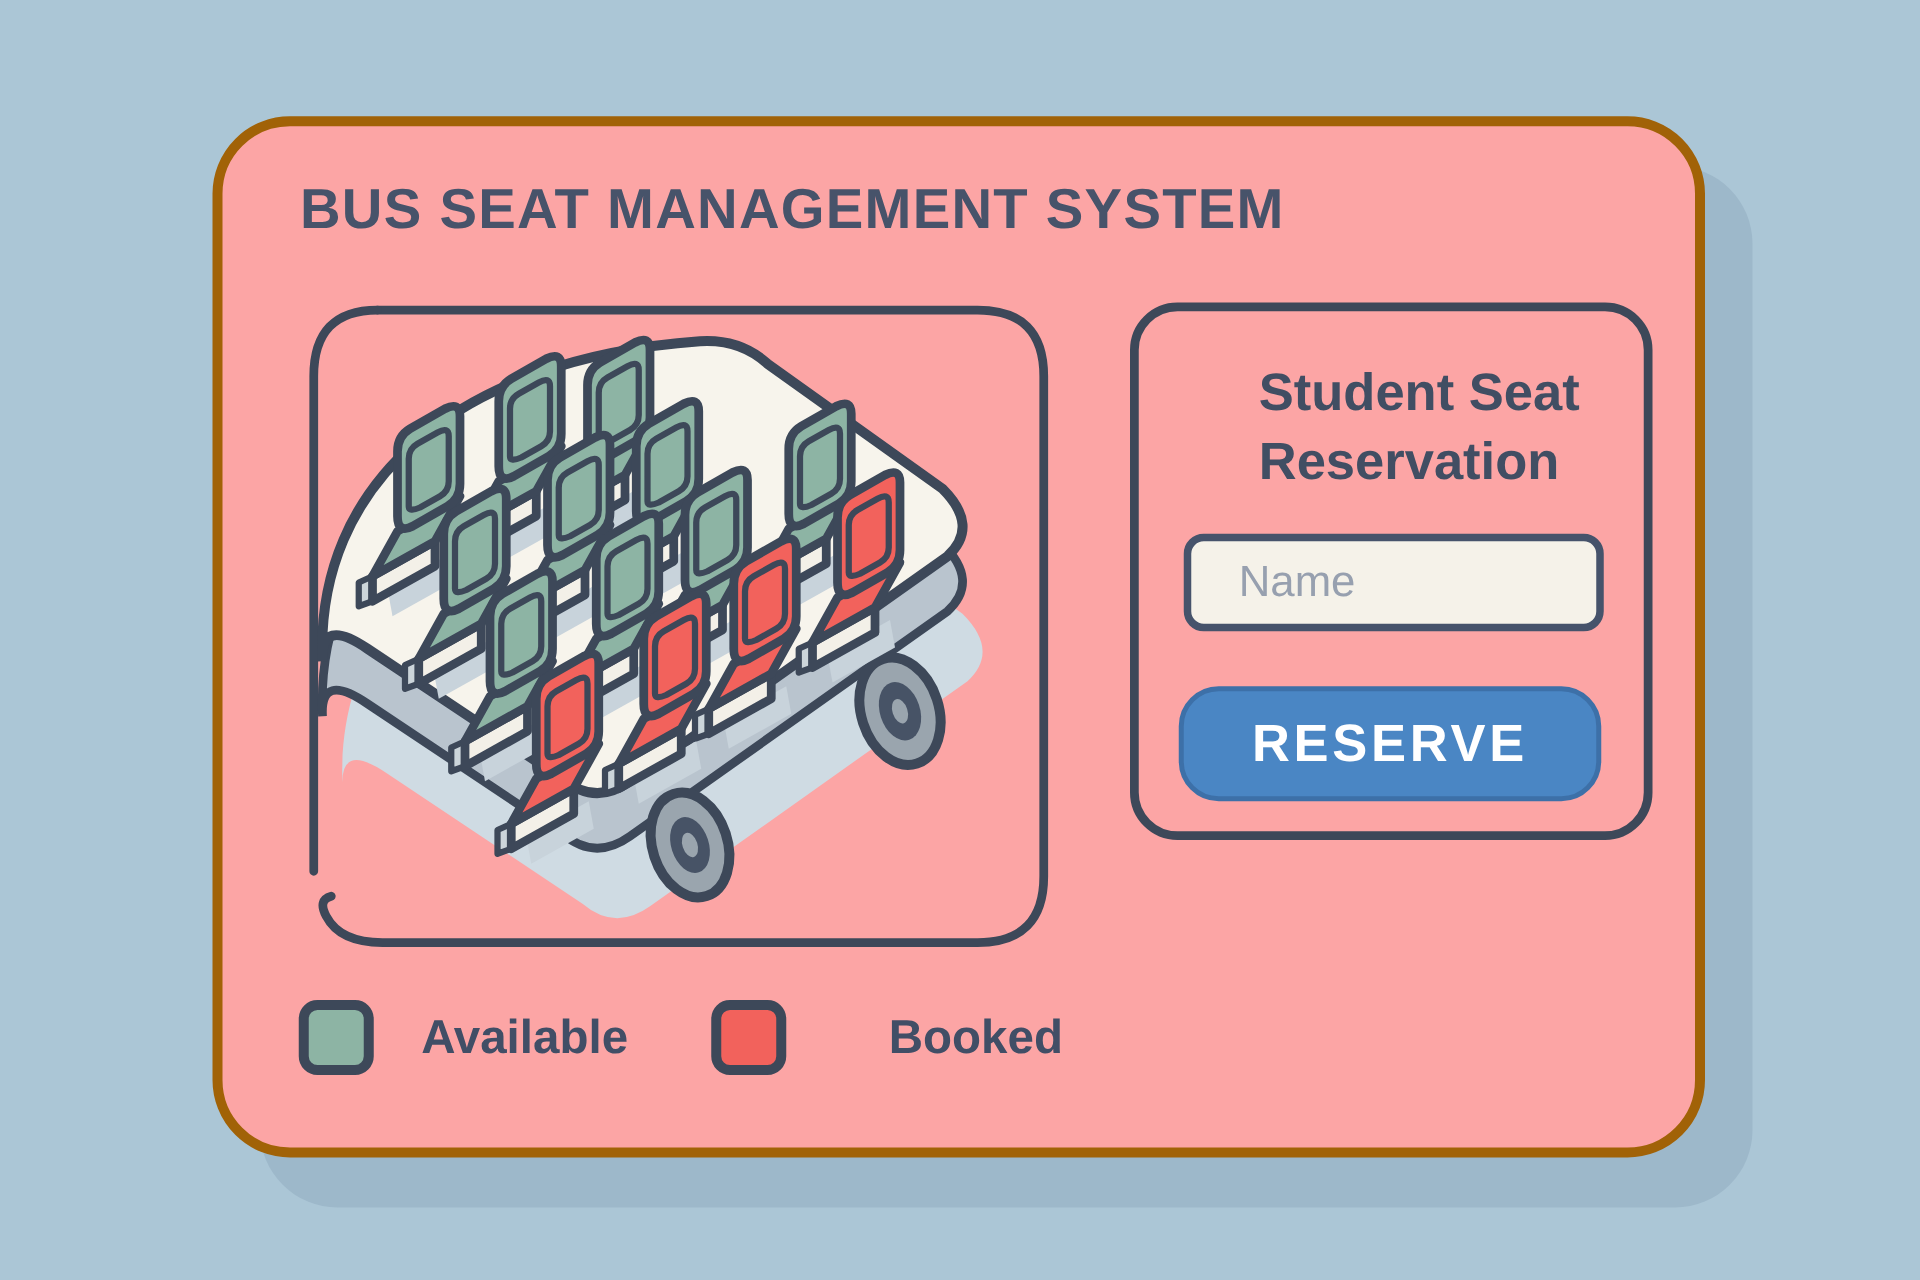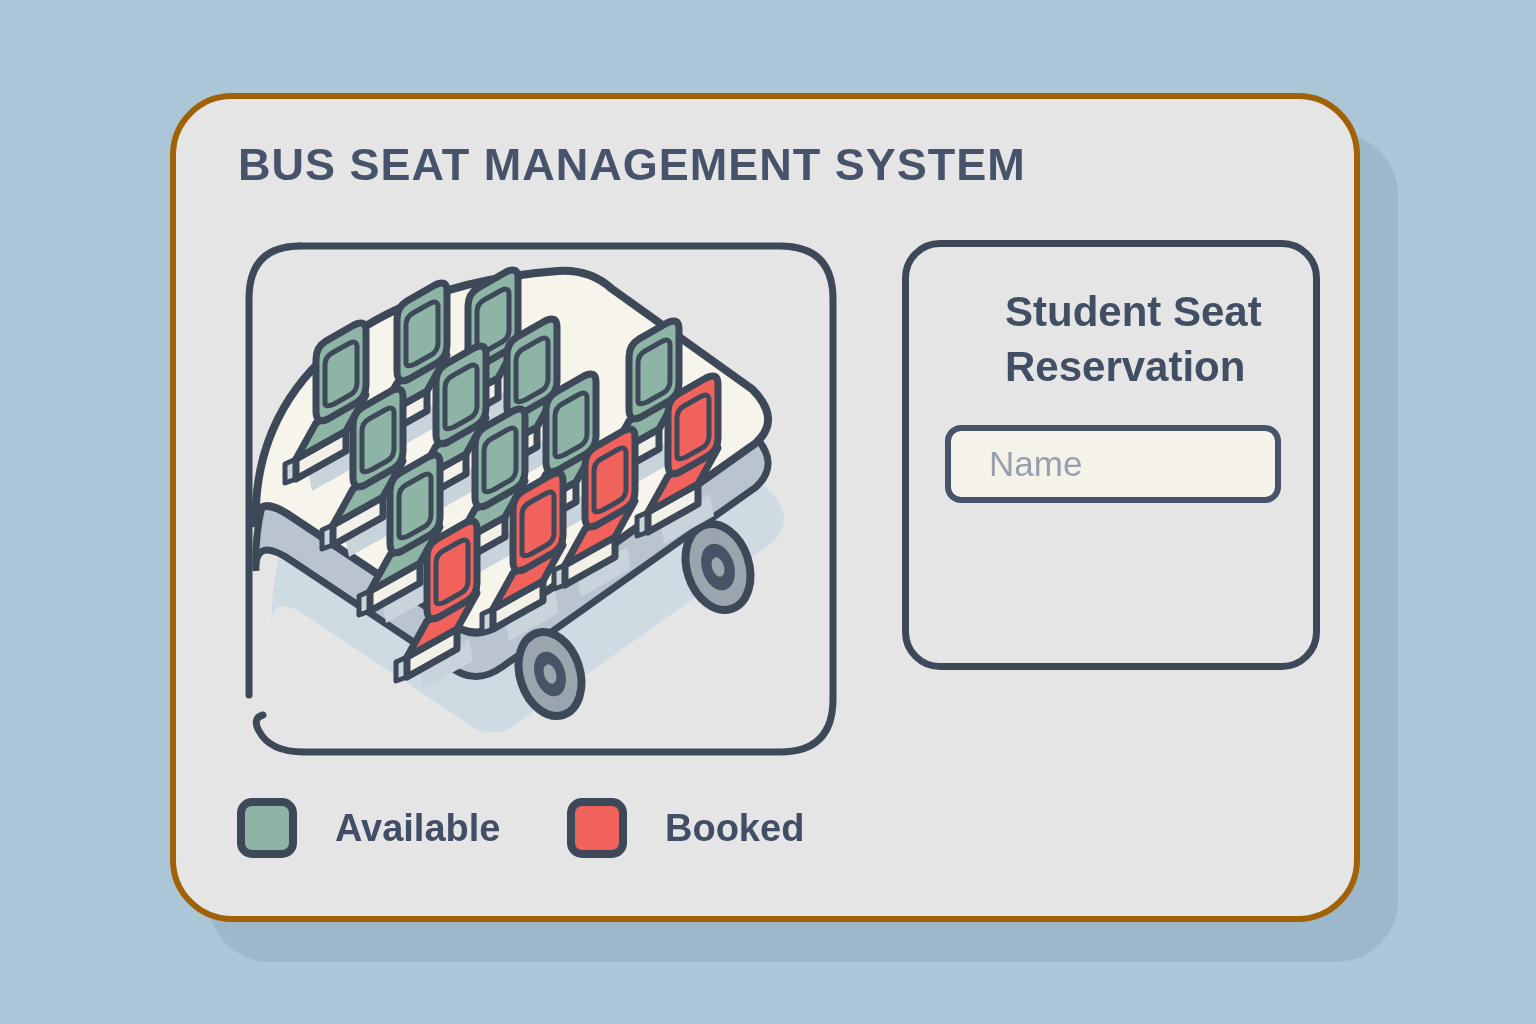--- a/index.html
+++ b/index.html
@@ -3,21 +3,21 @@
 <meta charset="utf-8">
 <style>
   html,body{margin:0;padding:0;}
   body{
     width:1536px;height:1024px;overflow:hidden;position:relative;
     background:#abc6d6;
     font-family:"Liberation Sans",sans-serif;
   }
   .card{
     position:absolute;left:170px;top:93px;width:1178px;height:817px;
-    background:#e5e5e5;border:6px solid #a16207;border-radius:62px;
+    background:#fca5a5;border:8px solid #a16207;border-radius:62px;
     box-shadow:38px 40px 0 #9db8ca;
   }
   .card-inner{position:absolute;inset:0;}
   .app-title{
     position:absolute;left:62px;top:40px;
     font-size:45px;font-weight:700;letter-spacing:1px;color:#47536a;
     white-space:nowrap;
   }
   .bus-svg{position:absolute;left:64px;top:138px;width:602px;height:532px;}
   .res-panel{
@@ -38,21 +38,21 @@
   .name-input::placeholder{color:#97a0af;opacity:1;}
   .reserve-btn{
     position:absolute;left:32px;top:300px;width:338px;height:92px;
     background:#4a86c4;border:4px solid #3d70a8;border-radius:32px;
     color:#ffffff;font-family:"Liberation Sans",sans-serif;
     font-size:42px;font-weight:700;letter-spacing:3px;cursor:pointer;
   }
   .legend{position:absolute;left:61px;top:700px;height:58px;}
   .legend-item{position:absolute;top:0;height:58px;display:flex;align-items:center;}
   .legend-item.avail{left:0;}
-  .legend-item.booked{left:330px;}
+  .legend-item.booked{left:330px;gap:44px;}
   .swatch{
     width:44px;height:44px;border:8px solid #3d4859;border-radius:15px;display:inline-block;
   }
   .swatch.green{background:#8db4a4;}
   .swatch.red{background:#f2625c;}
   .legend-label{
     margin-left:38px;font-size:38px;font-weight:700;color:#414e66;white-space:nowrap;text-align:right;
   }
 </style>
 </head>
@@ -200,20 +200,21 @@
               <path d="M -25,2 L -25,-50 Q -25,-62 -15,-68 L 13,-84 Q 25,-90 25,-78 L 25,-24 Q 25,-12 15,-6 L -13,10 Q -25,16 -25,2 Z" fill="#f2625c" stroke="#3d4859" stroke-width="7" stroke-linejoin="round"></path>
               <path d="M -16,-6 L -16,-44 Q -16,-52 -9,-56 L 7,-65 Q 16,-70 16,-62 L 16,-26 Q 16,-18 9,-14 L -7,-5 Q -16,-1 -16,-6 Z" fill="none" stroke="#3d4859" stroke-width="5" stroke-linejoin="round"></path>
             </g>
           </g>
       </g>
     </svg>
 
     <div class="res-panel">
       <div class="res-title">Student Seat Reservation</div>
       <input class="name-input" type="text" placeholder="Name" style="">
+      <button class="reserve-btn">RESERVE</button>
     </div>
 
     <div class="legend">
       <div class="legend-item avail">
         <span class="swatch green"></span>
         <span class="legend-label">Available</span>
       </div>
       <div class="legend-item booked">
         <span class="swatch red"></span>
         <span class="legend-label">Booked</span>

